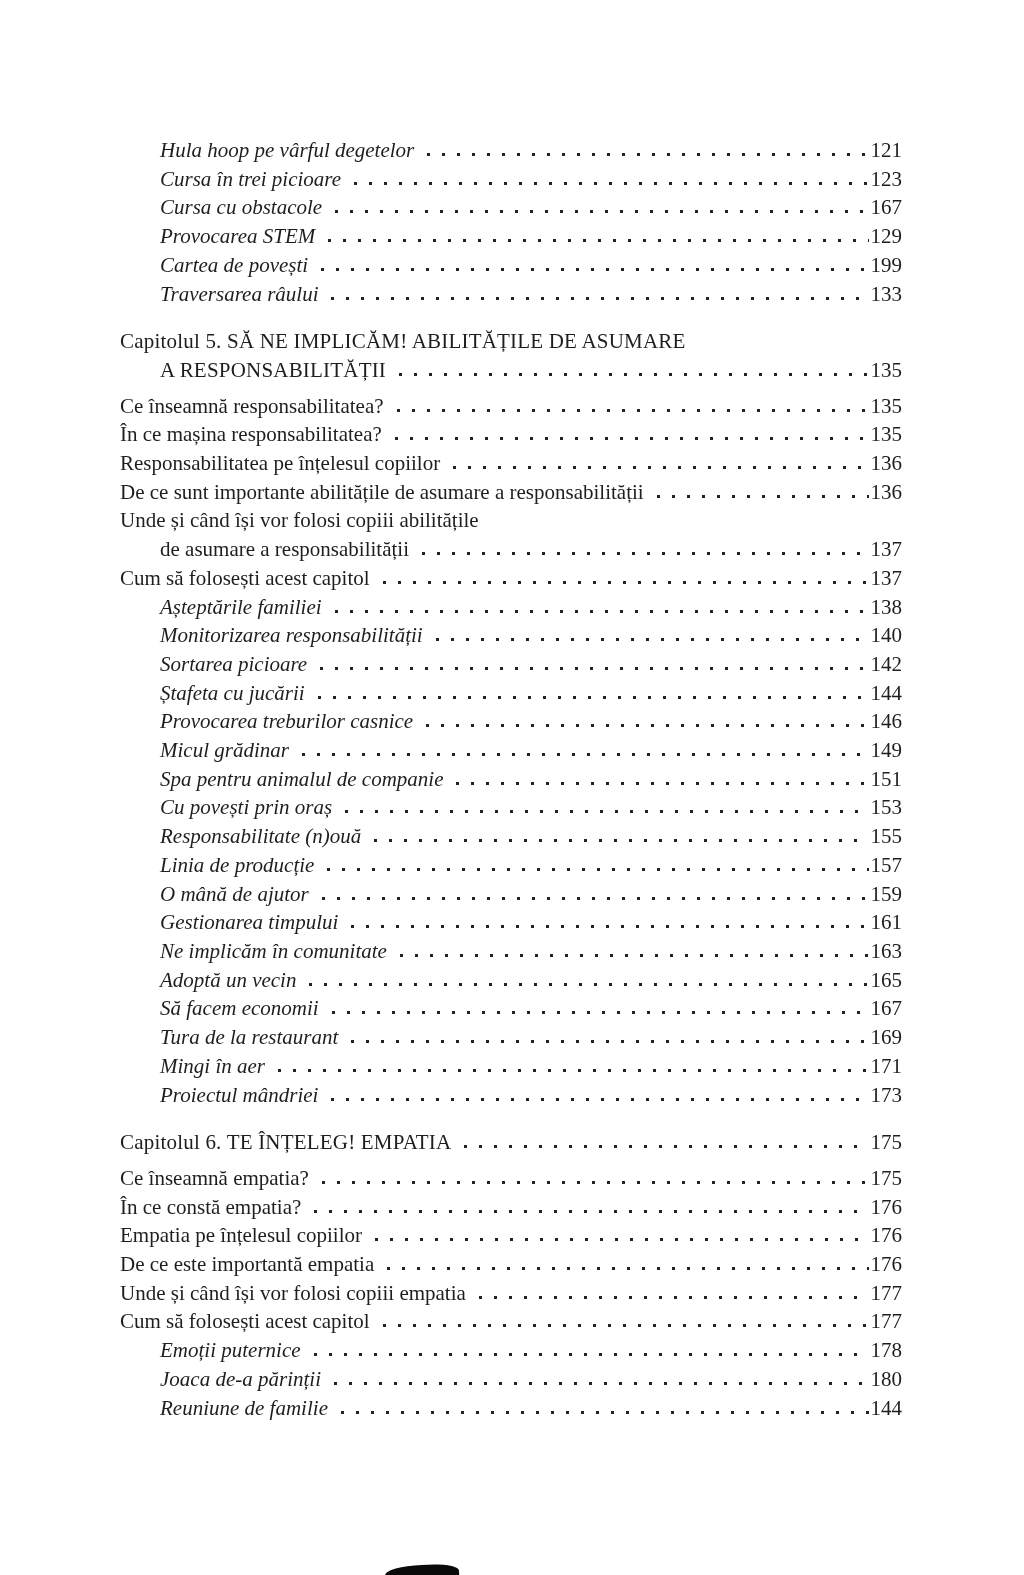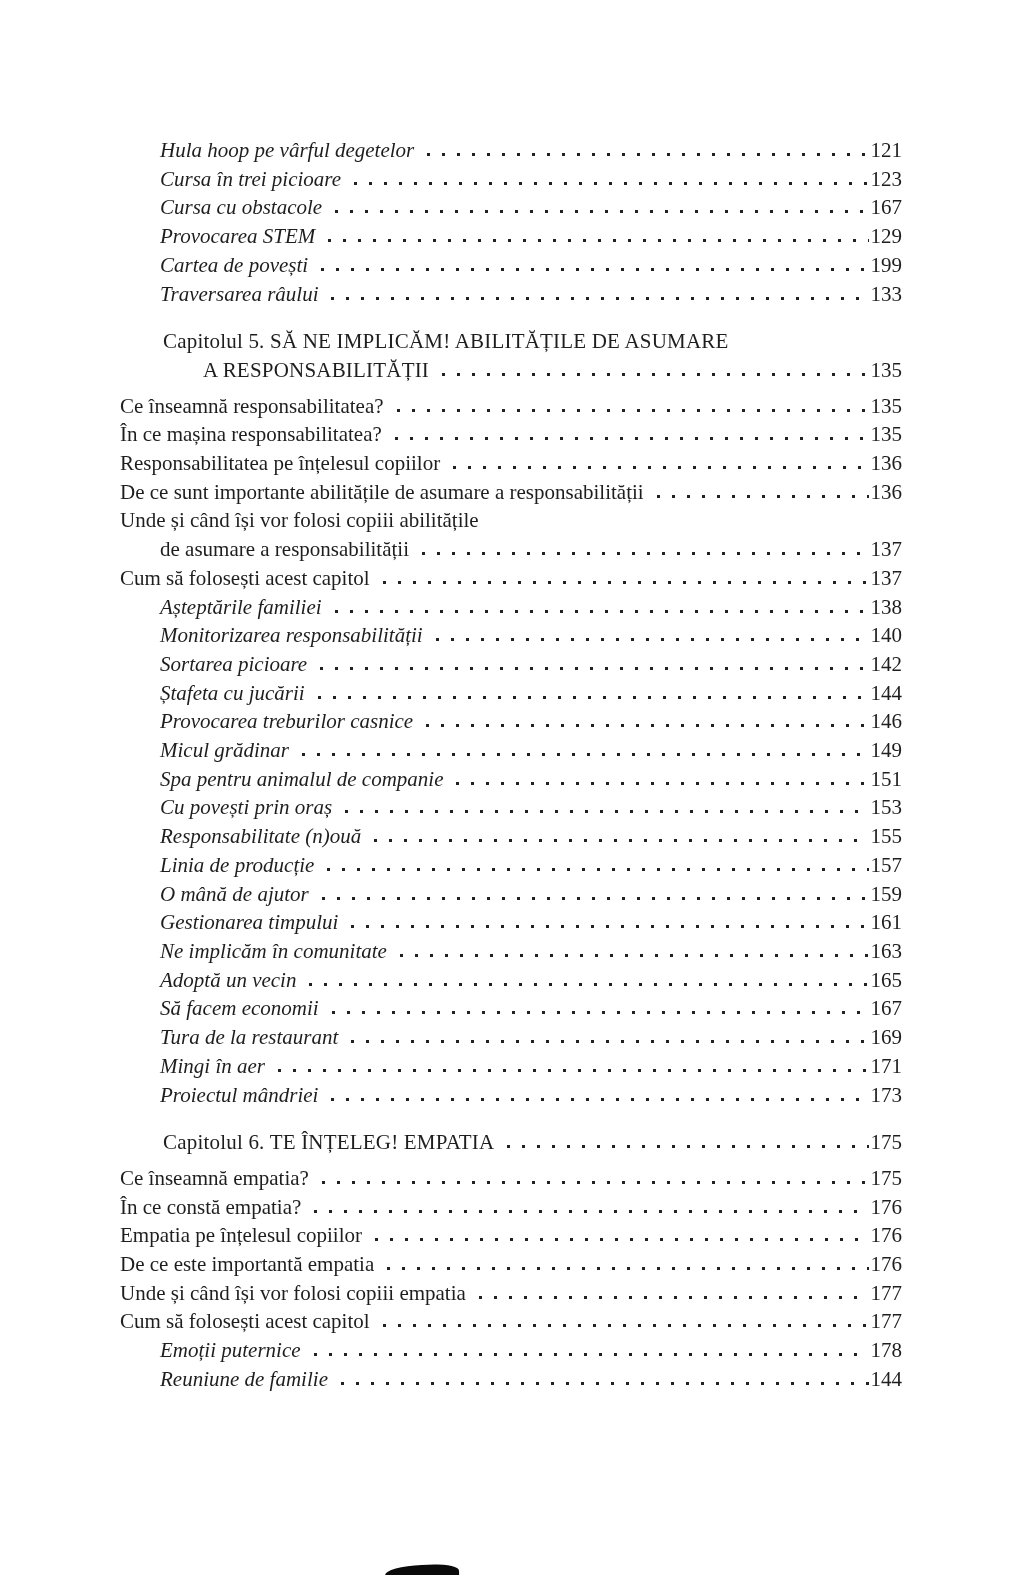--- a/index.html
+++ b/index.html
@@ -33,21 +33,20 @@
   }
   .row.activity .label {
     font-style: italic;
   }
   .row.activity,
   .row.cont {
     padding-left: 40px;
   }
   .row.chapter .label {
     letter-spacing: 0.2px;
-    margin-left: 43px;
   }
   .row.space-before {
     margin-top: 19px;
   }
   .row.space-after {
     margin-bottom: 7px;
   }
   .leader {
     flex: 1;
     min-width: 14px;
@@ -272,20 +271,25 @@
         <span class="label">Cum să folosești acest capitol</span>
         <span class="leader"></span>
         <span class="pagenum">177</span>
       </div>
       <div class="row activity">
         <span class="label">Emoții puternice</span>
         <span class="leader"></span>
         <span class="pagenum">178</span>
       </div>
       <div class="row activity">
+        <span class="label">Joaca de-a părinții</span>
+        <span class="leader"></span>
+        <span class="pagenum">180</span>
+      </div>
+      <div class="row activity">
         <span class="label">Reuniune de familie</span>
         <span class="leader"></span>
         <span class="pagenum">144</span>
       </div>
     </div>
 </div>
 
 <div class="scan-artifact"></div>
 
 </body></html>

